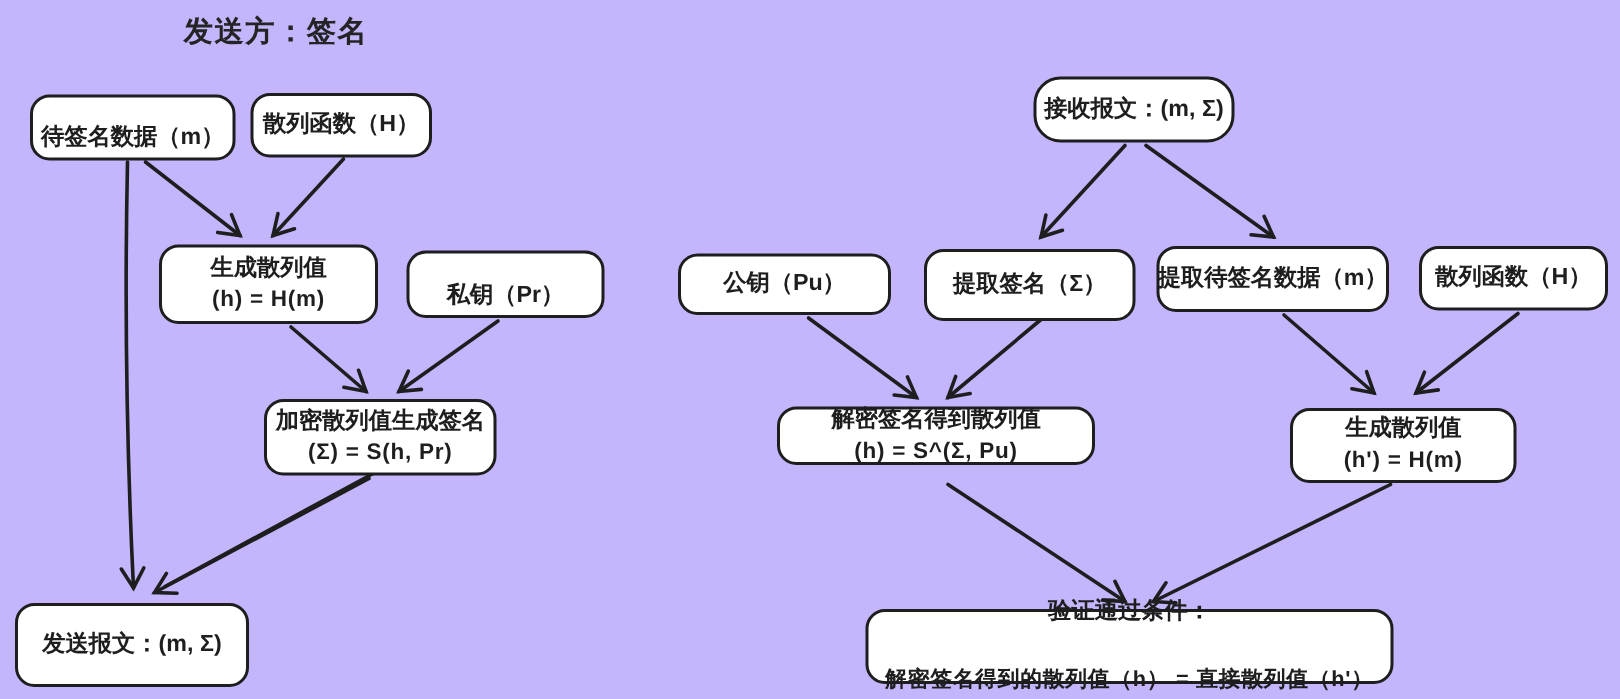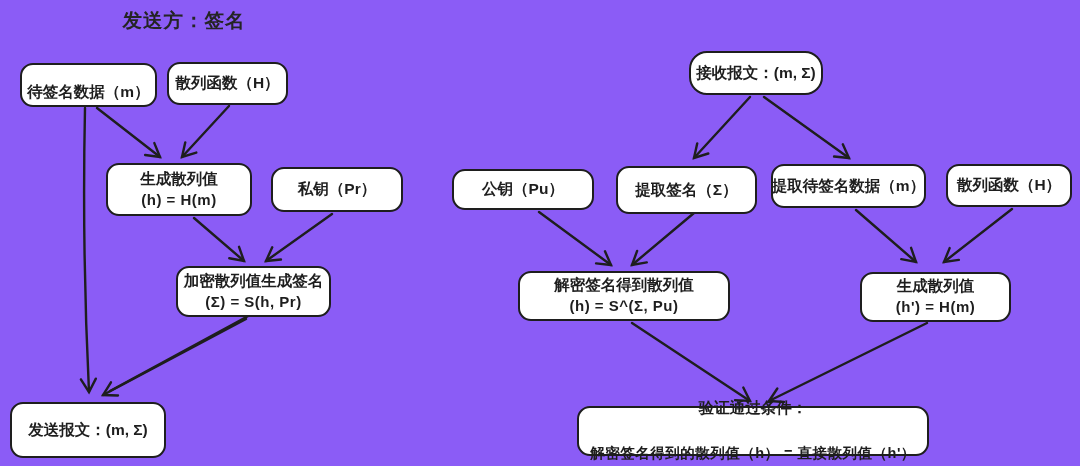--- a/index.html
+++ b/index.html
@@ -1,20 +1,20 @@
 <!DOCTYPE html>
 <html><head>
 <meta charset="utf-8">
 <style>
   html, body { margin: 0; padding: 0; background: #ffffff; }
   #canvas {
     position: relative;
     width: 1080px;
     height: 466px;
-    background: #8b5cf6;
+    background: #c4b5fd;
     overflow: hidden;
     font-family: "Liberation Sans", "DejaVu Sans", sans-serif;
     color: #1e1e1e;
   }
   .arrows {
     position: absolute;
     left: 0; top: 0;
     width: 1080px; height: 466px;
   }
   .arrows path {
@@ -94,21 +94,21 @@
 
   <div class="node" style="left:167px; top:62px; width:121px; height:43px;">
     <span>散列函数（H）</span>
   </div>
 
   <div class="node" style="left:106px; top:163px; width:146px; height:53px;">
     <span>生成散列值</span>
     <span class="formula">(h) = H(m)</span>
   </div>
 
-  <div class="node" style="left:271px; top:167px; width:132px; height:45px;">
+  <div class="node" style="left:271px; top:167px; width:132px; height:45px;justify-content:flex-end;">
     <span>私钥（Pr）</span>
   </div>
 
   <div class="node" style="left:176px; top:266px; width:155px; height:51px;">
     <span>加密散列值生成签名</span>
     <span class="formula">(Σ) = S(h, Pr)</span>
   </div>
 
   <div class="node" style="left:10px; top:402px; width:156px; height:56px;">
     <span>发送报文：(m, Σ)</span>
@@ -127,21 +127,21 @@
   </div>
 
   <div class="node" style="left:771px; top:164px; width:155px; height:44px;">
     <span>提取待签名数据（m）</span>
   </div>
 
   <div class="node" style="left:946px; top:164px; width:126px; height:43px;">
     <span>散列函数（H）</span>
   </div>
 
-  <div class="node" style="left:518px; top:271px; width:212px; height:50px;">
+  <div class="node" style="left:518px; top:271px; width:212px; height:39px;">
     <span>解密签名得到散列值</span>
     <span class="formula">(h) = S^(Σ, Pu)</span>
   </div>
 
   <div class="node" style="left:860px; top:272px; width:151px; height:50px;">
     <span>生成散列值</span>
     <span class="formula">(h') = H(m)</span>
   </div>
 
   <div class="node small-formula" style="left:577px; top:406px; width:352px; height:50px;">

